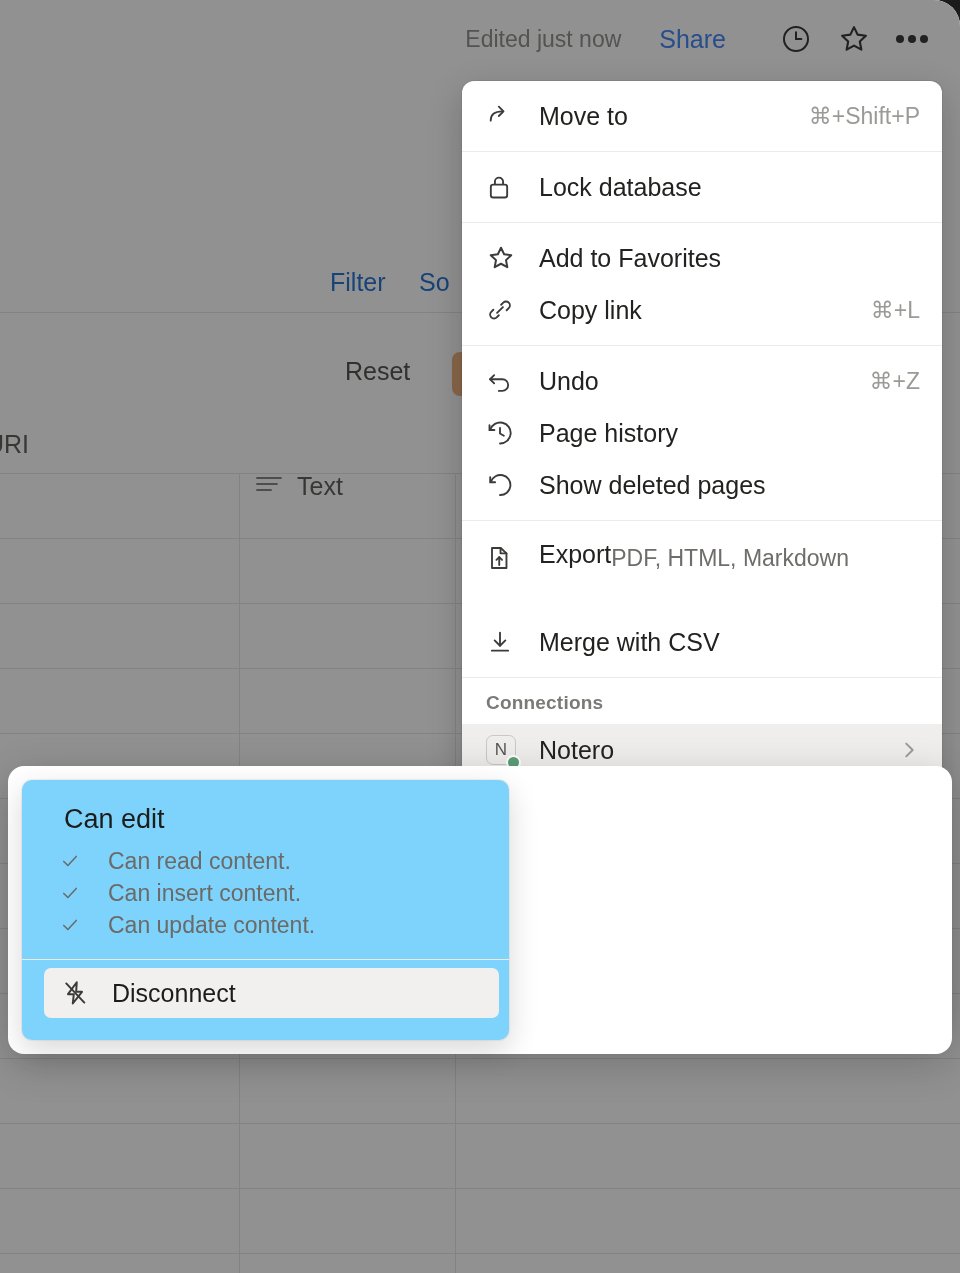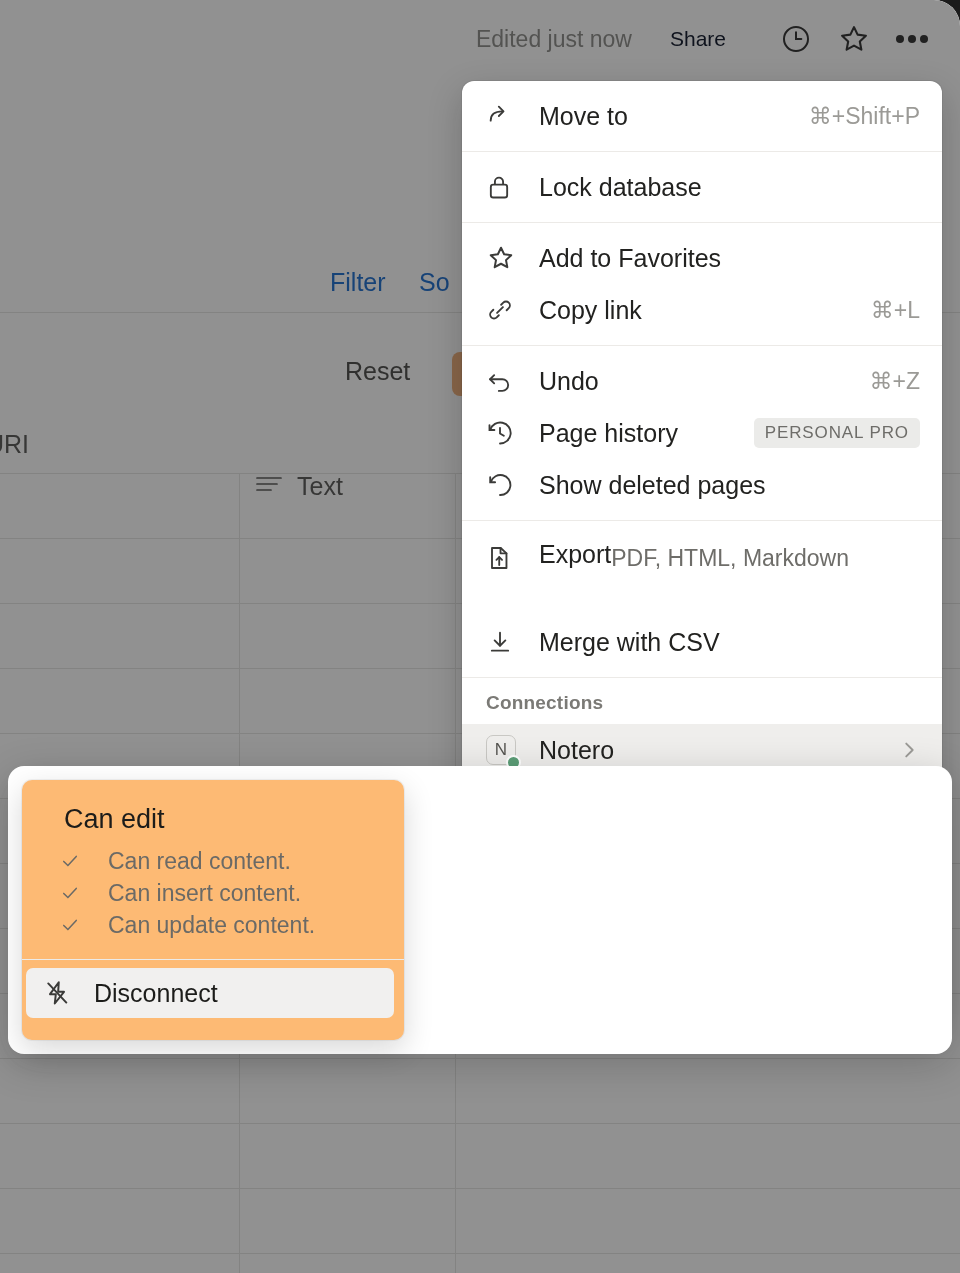--- a/index.html
+++ b/index.html
@@ -53,22 +53,22 @@
     padding-right: 26px;
     gap: 0px;
   }
   .edited-label {
     font-size: 23px;
     color: #8d8d8a;
     margin-right: 38px;
     white-space: nowrap;
   }
   .share-btn {
-    font-size: 21px;
-    color: #0f172a;
+    font-size: 25px;
+    color: #3b82f6;
     margin-right: 34px;
     white-space: nowrap;
   }
   .icon-btn {
     width: 44px; height: 44px;
     display: flex; align-items: center; justify-content: center;
     margin-left: 14px;
   }
   .icon-btn svg { display: block; }
 
@@ -274,22 +274,22 @@
     left: 8px; top: 766px;
     width: 944px; height: 288px;
     background: #ffffff;
     border-radius: 16px;
     box-shadow: 0 10px 40px rgba(15,15,15,0.20);
     z-index: 60;
   }
   #submenu {
     position: absolute;
     left: 14px; top: 14px;
-    width: 382px; height: 260px;
-    background: #fdba74;
+    width: 487px; height: 260px;
+    background: #7dd3fc;
     border-radius: 10px;
     box-shadow: 0 0 0 1px rgba(15,15,15,0.05),
                 0 10px 30px rgba(15,15,15,0.16);
     overflow: hidden;
   }
   .sub-head {
     padding: 24px 0 6px 42px;
     font-size: 27px;
     color: #1c1c1a;
   }
@@ -297,21 +297,21 @@
   .perm-row {
     display: flex;
     align-items: center;
     gap: 28px;
     height: 32px;
     font-size: 23px;
     color: #6b6a66;
   }
   .perm-check { color: #6b6a66; display: flex; align-items: center; }
   .sub-divider { height: 1px; background: #ecebe9; }
-  .sub-action-wrap { padding: 8px 10px 10px 4px; }
+  .sub-action-wrap { padding: 8px 10px 10px 22px; }
   .sub-action {
     display: flex;
     align-items: center;
     height: 50px;
     border-radius: 7px;
     background: #f1f0ef;
     padding-left: 14px;
   }
   .sub-action .sa-icon { width: 34px; display: flex; justify-content: center; color: #3b3b39; }
   .sub-action .sa-label { font-size: 25px; color: #1c1c1a; padding-left: 20px; }
@@ -495,21 +495,20 @@
 
       <div class="menu-item">
         <span class="mi-icon">
           <svg width="28" height="28" viewBox="0 0 24 24" fill="none" stroke="#3b3b39" stroke-width="1.6" stroke-linecap="round">
             <path d="M3.6 9.2A9 9 0 1112 21"></path>
             <path d="M3 5.2v4.2h4.2"></path>
             <path d="M12 7.6v4.8l3.3 2"></path>
           </svg>
         </span>
         <span class="mi-label">Page history</span>
-        <span class="badge-pro">PERSONAL PRO</span>
       </div>
 
       <div class="menu-item">
         <span class="mi-icon">
           <svg width="28" height="28" viewBox="0 0 24 24" fill="none" stroke="#3b3b39" stroke-width="1.6" stroke-linecap="round">
             <path d="M4.2 9.2A8.6 8.6 0 1112 20.6"></path>
             <path d="M3.6 5.4v4.2h4.2"></path>
           </svg>
         </span>
         <span class="mi-label">Show deleted pages</span>

